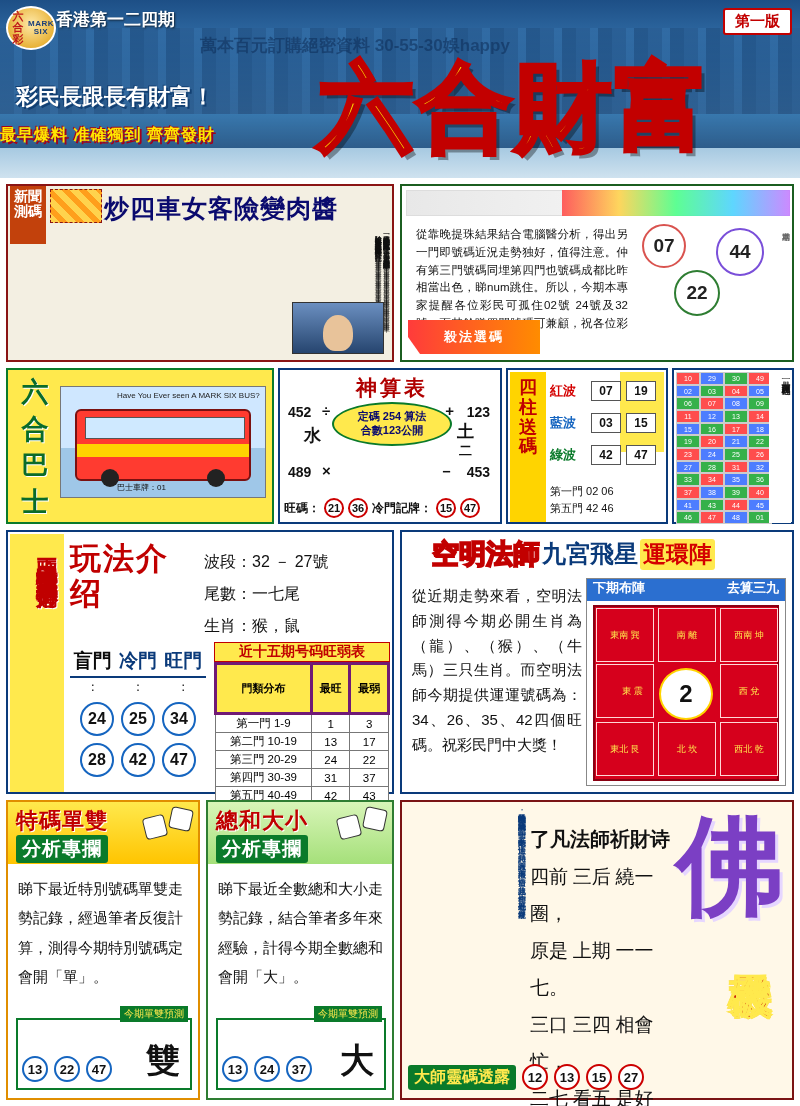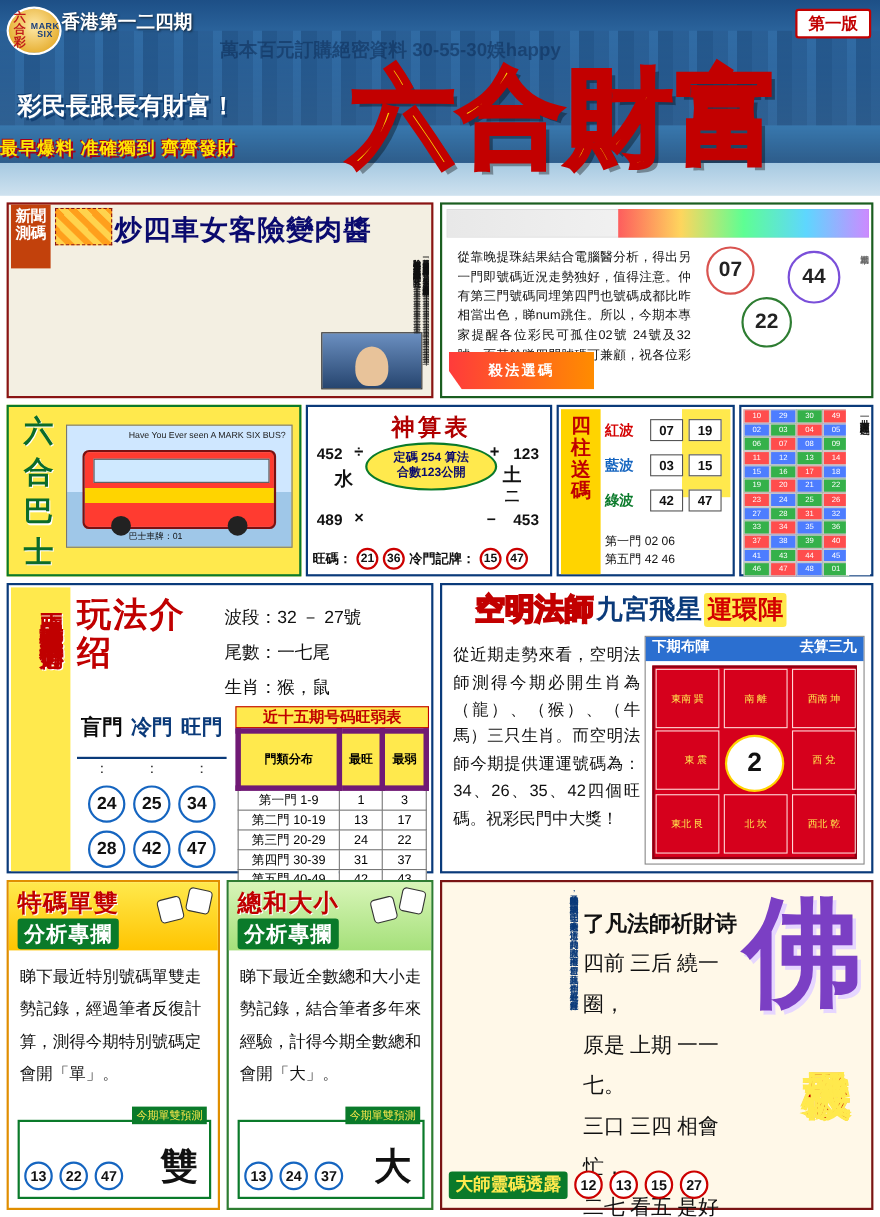--- a/index.html
+++ b/index.html
@@ -223,36 +223,36 @@
     padding:6px 2px; line-height:1.35; letter-spacing:2px; text-shadow:1px 1px 0 #fff;
   }
   .play-title {
     position:absolute; left:62px; top:10px; width:120px; font-size:31px; font-weight:bold; color:#c00000;
     line-height:1.12; letter-spacing:2px;
   }
   .play-meta { position:absolute; left:196px; top:14px; width:186px; font-size:16px; color:#111; line-height:2.0;}
   .cold-box { position:absolute; left:62px; top:116px; width:136px; height:140px; }
   .cold-head {
     display:flex; font-size:19px; font-weight:bold; color:#0a3a7a; justify-content:space-around;
-    border-bottom:2px solid #0a3a7a; padding-bottom:14px;
+    border-bottom:2px solid #0a3a7a; padding-bottom:2px;
   }
   .cold-head span:first-child{ color:#0a0a0a;}
   .cold-sub{ display:flex; justify-content:space-around; font-size:13px; color:#333;}
   .cold-balls{ margin-top:6px; }
   .cball-row{ display:flex; gap:7px; justify-content:center; margin-bottom:7px; }
   .cball{
     width:34px; height:34px; border-radius:50%; border:2px solid #1565c0; background:#fff;
     display:flex; align-items:center; justify-content:center; font-size:16px; font-weight:bold; color:#111;
   }
   .table15 { position:absolute; left:206px; top:110px; width:176px; }
   .t15-title{
     background:#ffe94d; color:#c00000; font-size:14px; font-weight:bold; text-align:center; border:1px solid #c00000;
   }
   table.t15{ width:100%; border-collapse:collapse; font-size:11.5px; }
-  table.t15 th{ background:#ffe94d; border:5px solid #701a75; padding:16px 2px; font-size:11px;}
+  table.t15 th{ background:#ffe94d; border:3px solid #701a75; padding:16px 2px; font-size:11px;}
   table.t15 td{ border:1px solid #777; padding:1px 2px; text-align:center; background:#fff;}
 
   
   .master { left:400px; top:530px; width:394px; height:264px; background:#fff; border:2px solid #0a3a7a; }
   .master-title {
     position:absolute; left:4px; top:4px; width:386px; height:36px;
     display:flex; align-items:center; gap:2px; overflow:hidden;
   }
   .mt-a{ font-size:27px; font-weight:bold; color:#ffe000;margin-left:26px; -webkit-text-stroke:2px #c20000; }
   .mt-b{ font-size:24px; font-weight:bold; color:#0a3a7a; }

